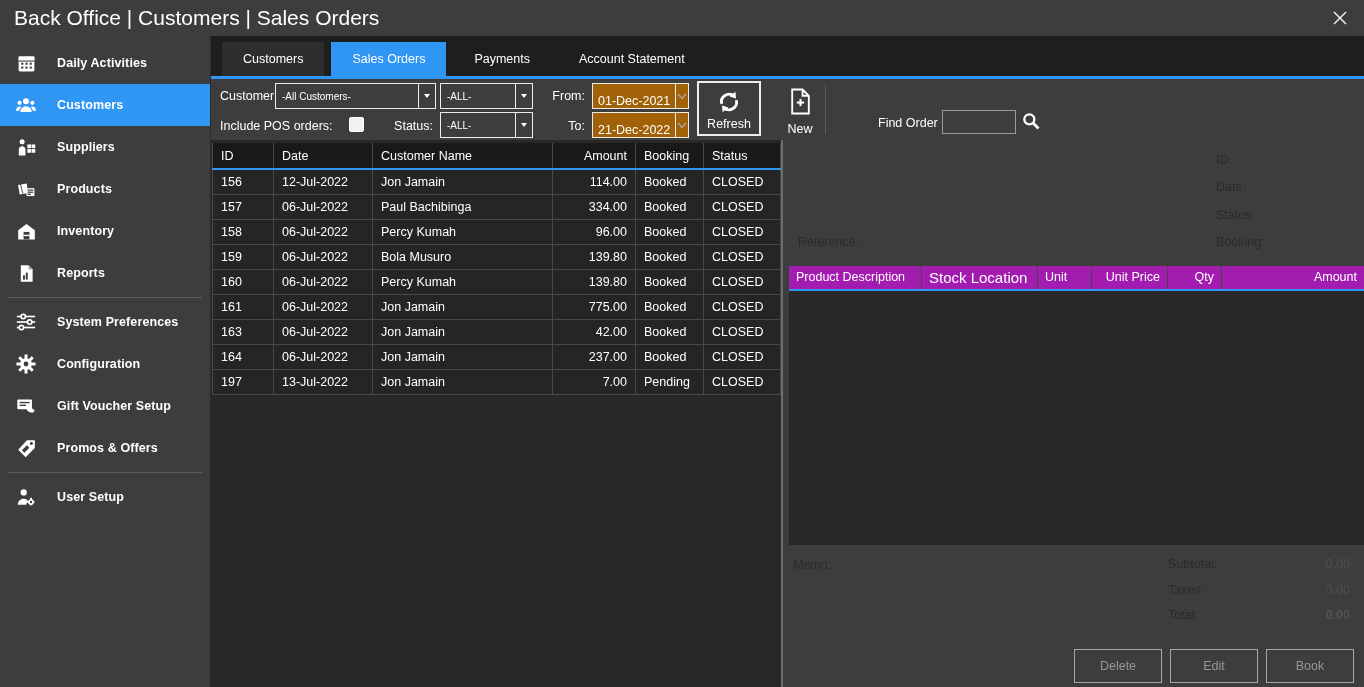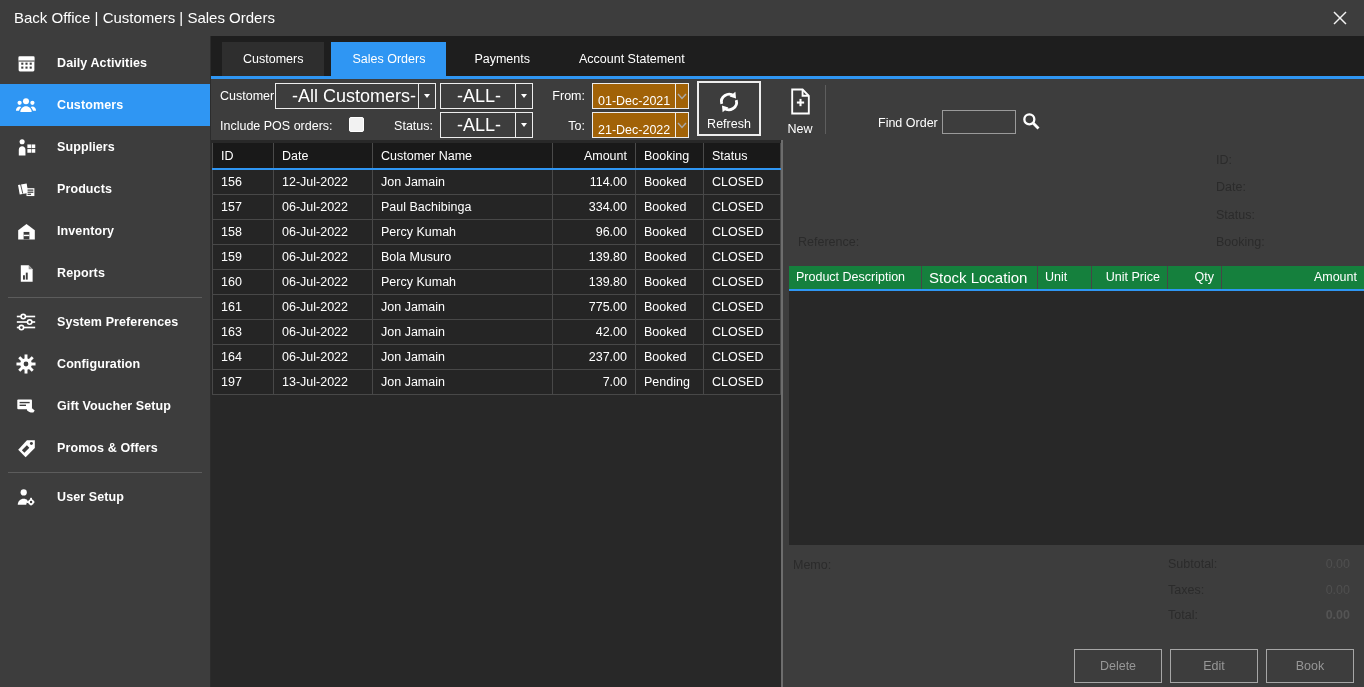--- a/index.html
+++ b/index.html
@@ -1,21 +1,21 @@
 <!DOCTYPE html>
 <html><head>
 <meta charset="utf-8">
 <style>
   html,body{margin:0;padding:0;background:#222;}
   .window{position:relative;width:1364px;height:687px;background:#3d3d3d;overflow:hidden;
           font-family:"Liberation Sans",sans-serif;color:#fff;-webkit-font-smoothing:antialiased;}
 
   
   .titlebar{position:absolute;left:0;top:0;right:0;height:36px;background:#3d3d3d;}
-  .titlebar .title{position:absolute;left:14px;top:0;line-height:36px;font-size:15px;font-weight:400;color:#fff;}
+  .titlebar .title{position:absolute;left:14px;top:0;line-height:36px;font-size:21px;font-weight:400;color:#fff;}
   .close-btn{position:absolute;right:14px;top:8px;width:20px;height:20px;cursor:pointer;}
 
   
   .sidebar{position:absolute;left:0;top:36px;bottom:0;width:211px;background:#3d3d3d;
            border-right:1px solid #2c2c2c;padding-top:6px;box-sizing:border-box;}
   .side-item{height:42px;display:flex;align-items:center;padding-left:15px;gap:20px;cursor:pointer;}
   .side-item .icon{width:22px;height:22px;flex:0 0 22px;display:flex;align-items:center;justify-content:center;}
   .side-item .lbl{font-size:12.5px;font-weight:700;letter-spacing:.1px;}
   .side-item.active{background:#2f96f3;}
   .side-divider{height:0;border-top:1px solid #5c5c5c;margin:3px 8px;}
@@ -26,21 +26,21 @@
           display:flex;align-items:flex-end;padding-left:11px;gap:7px;box-sizing:border-box;}
   .tab{height:34px;line-height:34px;padding:0 21px;font-size:12.5px;background:#2e2e2e;color:#fff;cursor:pointer;}
   .tab.active{background:#2f96f3;}
   .accent-line{position:absolute;left:0;top:40px;right:0;height:3px;background:#2f96f3;}
 
   
   .filterbar{position:absolute;left:0;top:43px;right:0;height:61px;background:#3d3d3d;}
   .flabel{position:absolute;font-size:12.5px;line-height:20px;color:#fff;white-space:nowrap;}
   .dropdown{position:absolute;height:26px;background:#3d3d3d;border:1px solid #ededed;
             display:flex;align-items:center;box-sizing:border-box;cursor:pointer;}
-  .dropdown .dval{flex:1;font-size:18px;padding:0 6px;white-space:nowrap;overflow:hidden;margin-left:10px;}
+  .dropdown .dval{flex:1;font-size:10px;padding:0 6px;white-space:nowrap;overflow:hidden;}
   .dropdown .arrowbox{width:16px;align-self:stretch;border-left:1px solid #ededed;
             display:flex;align-items:center;justify-content:center;}
   .tri-down{width:0;height:0;border-left:3.5px solid transparent;border-right:3.5px solid transparent;border-top:4.5px solid #fff;}
   .datefield{position:absolute;height:26px;background:#a16207;border:1px solid #ededed;
              display:flex;align-items:flex-end;box-sizing:border-box;cursor:pointer;}
   .datefield .dval{flex:1;font-size:12.5px;padding:0 5px;text-align:center;white-space:nowrap;}
   .datefield .arrowbox{width:16px;align-self:stretch;border-left:1px solid #ededed;
              display:flex;align-items:center;justify-content:center;color:#a8a8a8;}
   .checkbox{position:absolute;width:13px;height:13px;background:#f2f2f2;border:1px solid #fff;border-radius:2px;cursor:pointer;}
   .refresh-btn{position:absolute;left:486px;top:2px;width:64px;height:55px;border:2px solid #ededed;
@@ -60,21 +60,21 @@
   table.orders{border-collapse:collapse;margin:3px 0 9px 1px;table-layout:fixed;width:568px;border-radius:26px;}
   table.orders th{background:#191919;color:#fff;font-weight:400;font-size:12.5px;text-align:left;
                   padding:6px 8px 5px 8px;border:1px solid #4a4a4a;border-top:none;border-bottom:2px solid #2f96f3;white-space:nowrap;overflow:hidden;}
   table.orders td{background:#252525;color:#fff;font-size:12.5px;padding:5px 8px;border:1px solid #484848;white-space:nowrap;overflow:hidden;}
   table.orders .num{text-align:right;}
   .panel-sep{position:absolute;left:570px;top:0;bottom:0;width:2px;background:#6d6d6d;}
 
   .detail-panel{position:absolute;left:572px;top:0;right:0;bottom:0;background:#3d3d3d;}
   .detail-head{position:absolute;left:0;top:0;right:0;height:126px;}
   .dim{color:#2b2b2b;font-size:12.5px;position:absolute;white-space:nowrap;}
-  .lines-header{position:absolute;left:6px;top:126px;right:0;height:23px;background:#15803d;
+  .lines-header{position:absolute;left:6px;top:126px;right:0;height:23px;background:#a21caf;
                 display:flex;border-bottom:2px solid #2f96f3;}
   .lines-header .hc{font-size:12.5px;color:#fff;line-height:23px;padding:0 7px;border-right:1px solid #464646;
                     box-sizing:border-box;white-space:nowrap;overflow:hidden;}
   .lines-header .hc.big{font-size:15px;}
   .lines-header .hc.right{text-align:right;}
   .lines-body{position:absolute;left:6px;top:151px;right:0;height:254px;background:#282828;}
   .detail-footer{position:absolute;left:0;right:0;top:405px;bottom:0;background:#3d3d3d;}
   .totval{position:absolute;right:14px;font-size:12.5px;color:#4f4f4f;text-align:right;}
   .totval.bold{font-weight:700;color:#545454;}
   .action-row{position:absolute;right:10px;bottom:4px;display:flex;gap:8px;}

